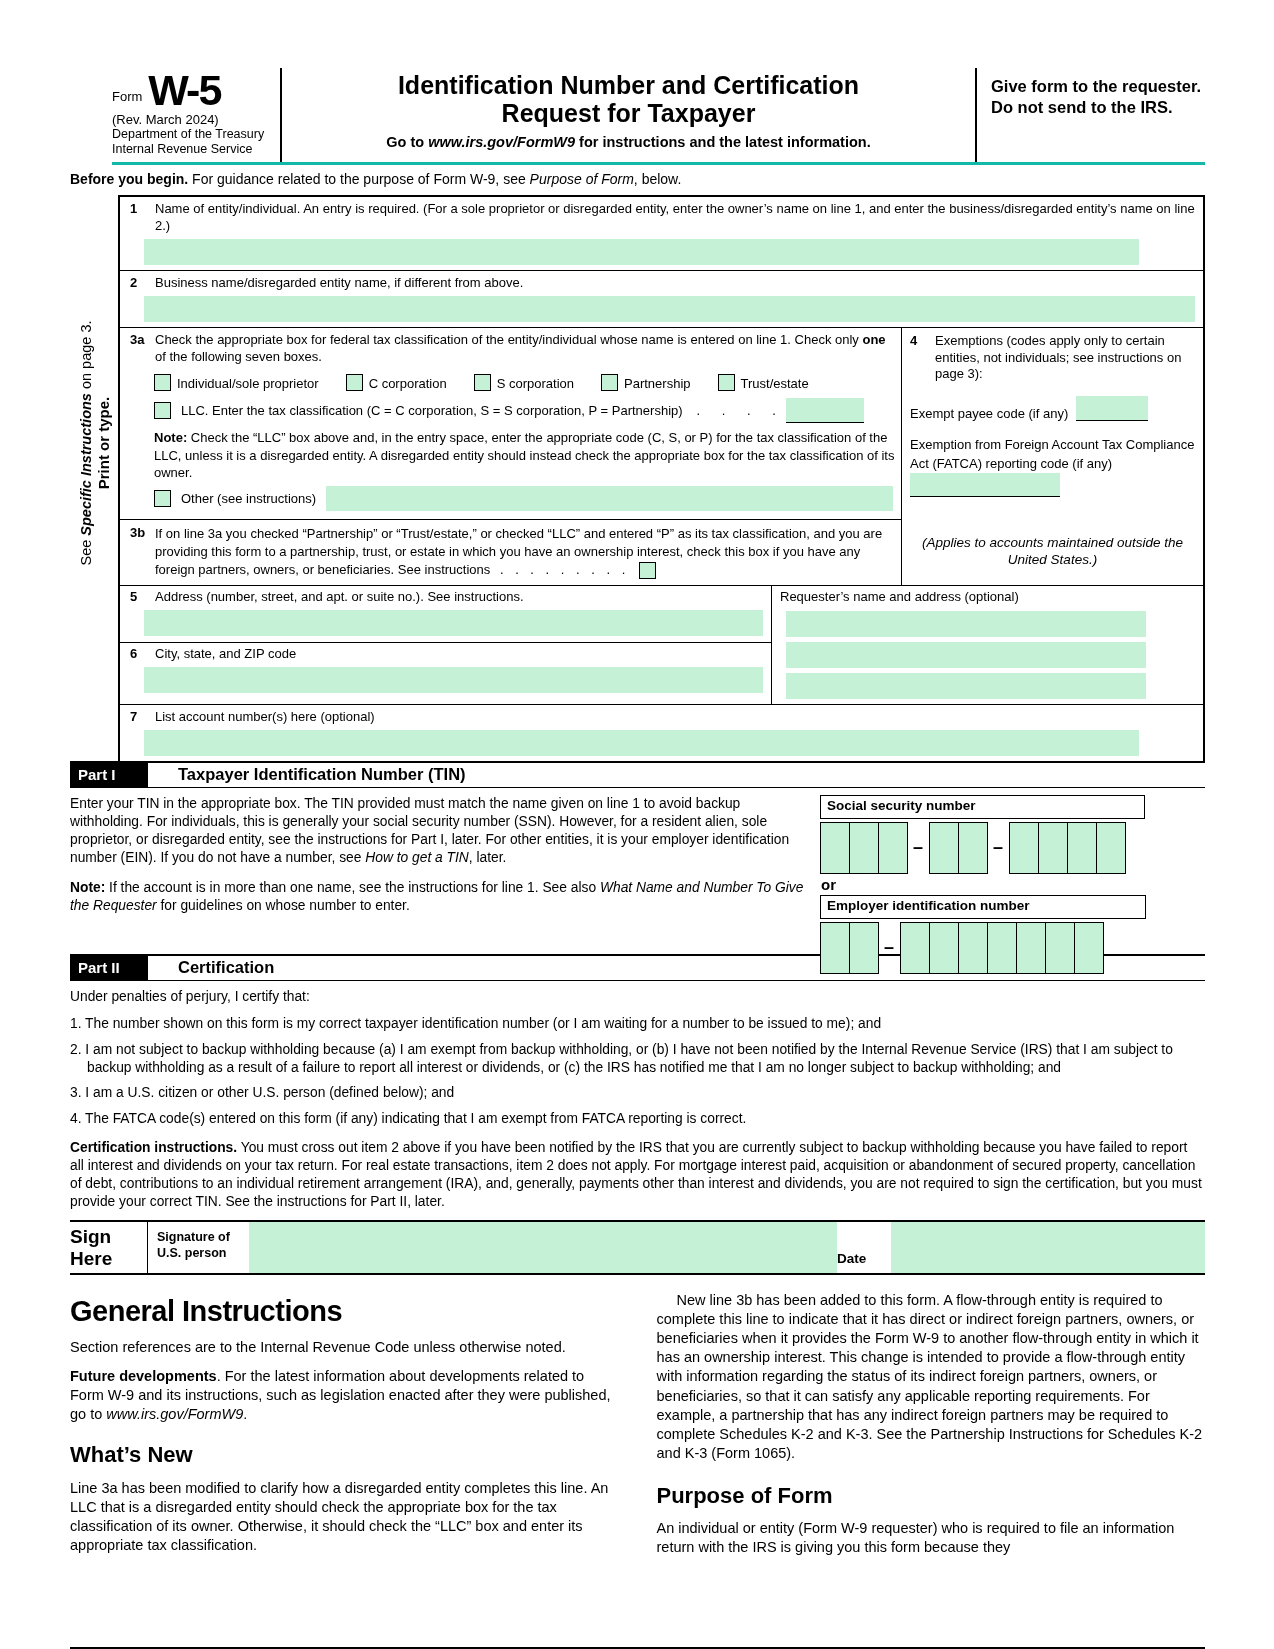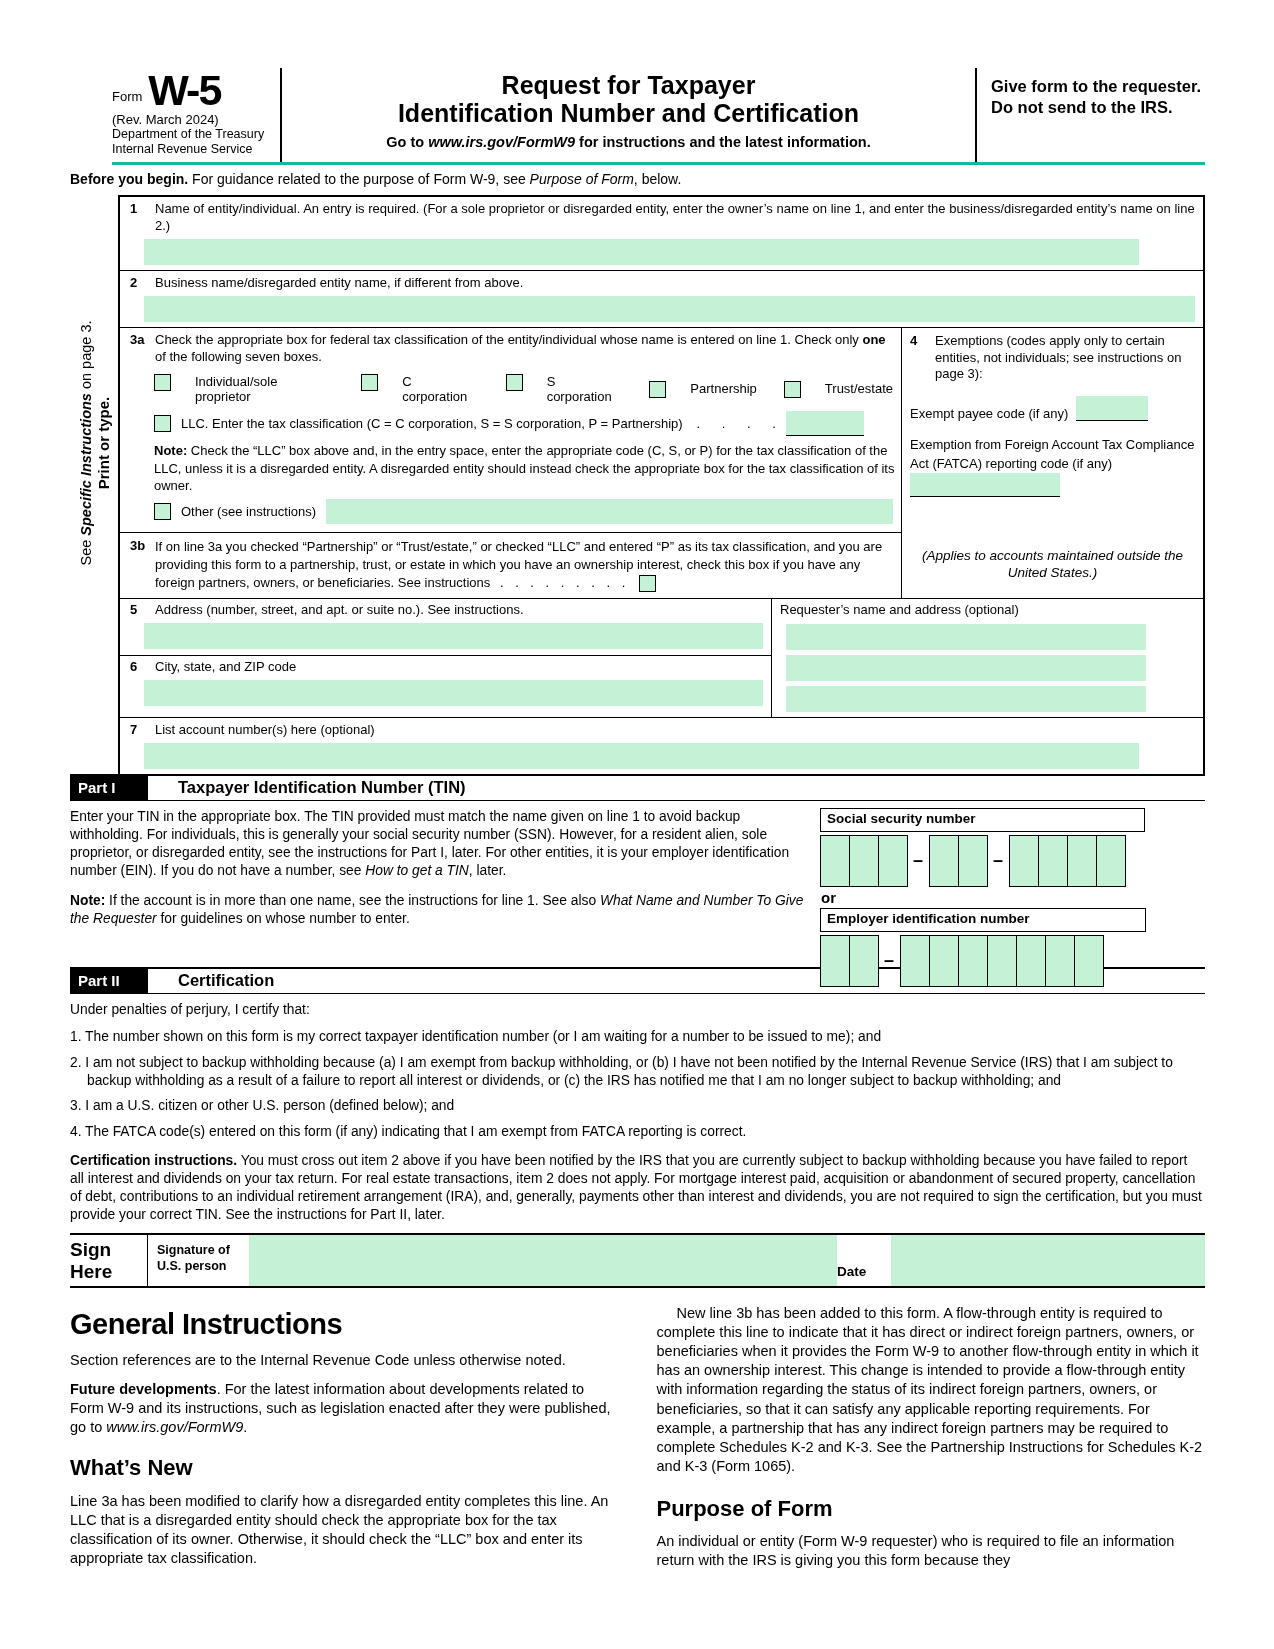--- a/index.html
+++ b/index.html
@@ -44,21 +44,21 @@
   .w-full{width:calc(100% - 14px); margin-left:14px;}
 
   .row3{display:flex; border-bottom:1px solid #000; padding:0;}
   .col3l{width:782px; border-right:1px solid #000;}
   .sub3a{border-bottom:1px solid #000; padding:4px 8px 6px 10px;}
   .sub3b{padding:5px 8px 6px 10px;}
   .col3r{flex:1; padding:5px 8px 8px 8px; display:flex; flex-direction:column; font-size:13px;}
   .cb{display:inline-block; width:17px; height:17px; background:var(--green);
       border:1.5px solid #000; flex:none; vertical-align:middle;}
   .cbrow{display:flex; align-items:center; margin:9px 0 7px 24px;}
-  .opt{display:inline-flex; align-items:flex-start; gap:24px; margin-right:27px; font-size:13px;}
+  .opt{display:inline-flex; align-items:flex-end; gap:6px; margin-right:27px; font-size:13px;}
   .llcrow{display:flex; align-items:center; margin-left:24px; font-size:13px;}
   .dots{word-spacing:18px; margin-left:14px;}
   .dots2{word-spacing:8px; margin-left:6px;}
   .gentry{display:inline-block; background:var(--green); border-bottom:1.5px solid #000;
           height:25px; vertical-align:middle;}
   .llcbox{width:78px; margin-left:10px;}
   .note3a{margin:6px 0 5px 24px; font-size:13px; line-height:1.32; width:745px;}
   .otherrow{display:flex; align-items:center; margin:2px 0 2px 24px; font-size:13px;}
   .otherfield{flex:1; background:var(--green); height:25px; margin-left:10px;}
   .t3b{font-size:13px; line-height:1.38; flex:1;}
@@ -137,22 +137,22 @@
       <div class="formword">
         <span class="small">Form</span>
         <span class="w9">W-5</span>
       </div>
       <div class="rev">(Rev. March 2024)</div>
       <div class="agency">Department of the Treasury</div>
       <div class="agency">Internal Revenue Service</div>
     </div>
     <div class="h-center">
       <div class="title">
+        <div>Identification Number and Certification</div>
         <div>Request for Taxpayer</div>
-        <div>Identification Number and Certification</div>
       </div>
       <div class="goto">
         <span>Go to </span><span class="bi">www.irs.gov/FormW9</span><span> for instructions and the latest information.</span>
       </div>
     </div>
     <div class="h-right">Give form to the requester. Do not send to the IRS.</div>
   </div>
 
   <div class="before">
     <b>Before you begin.</b><span> For guidance related to the purpose of Form W-9, see </span><i>Purpose of Form</i><span>, below.</span>

